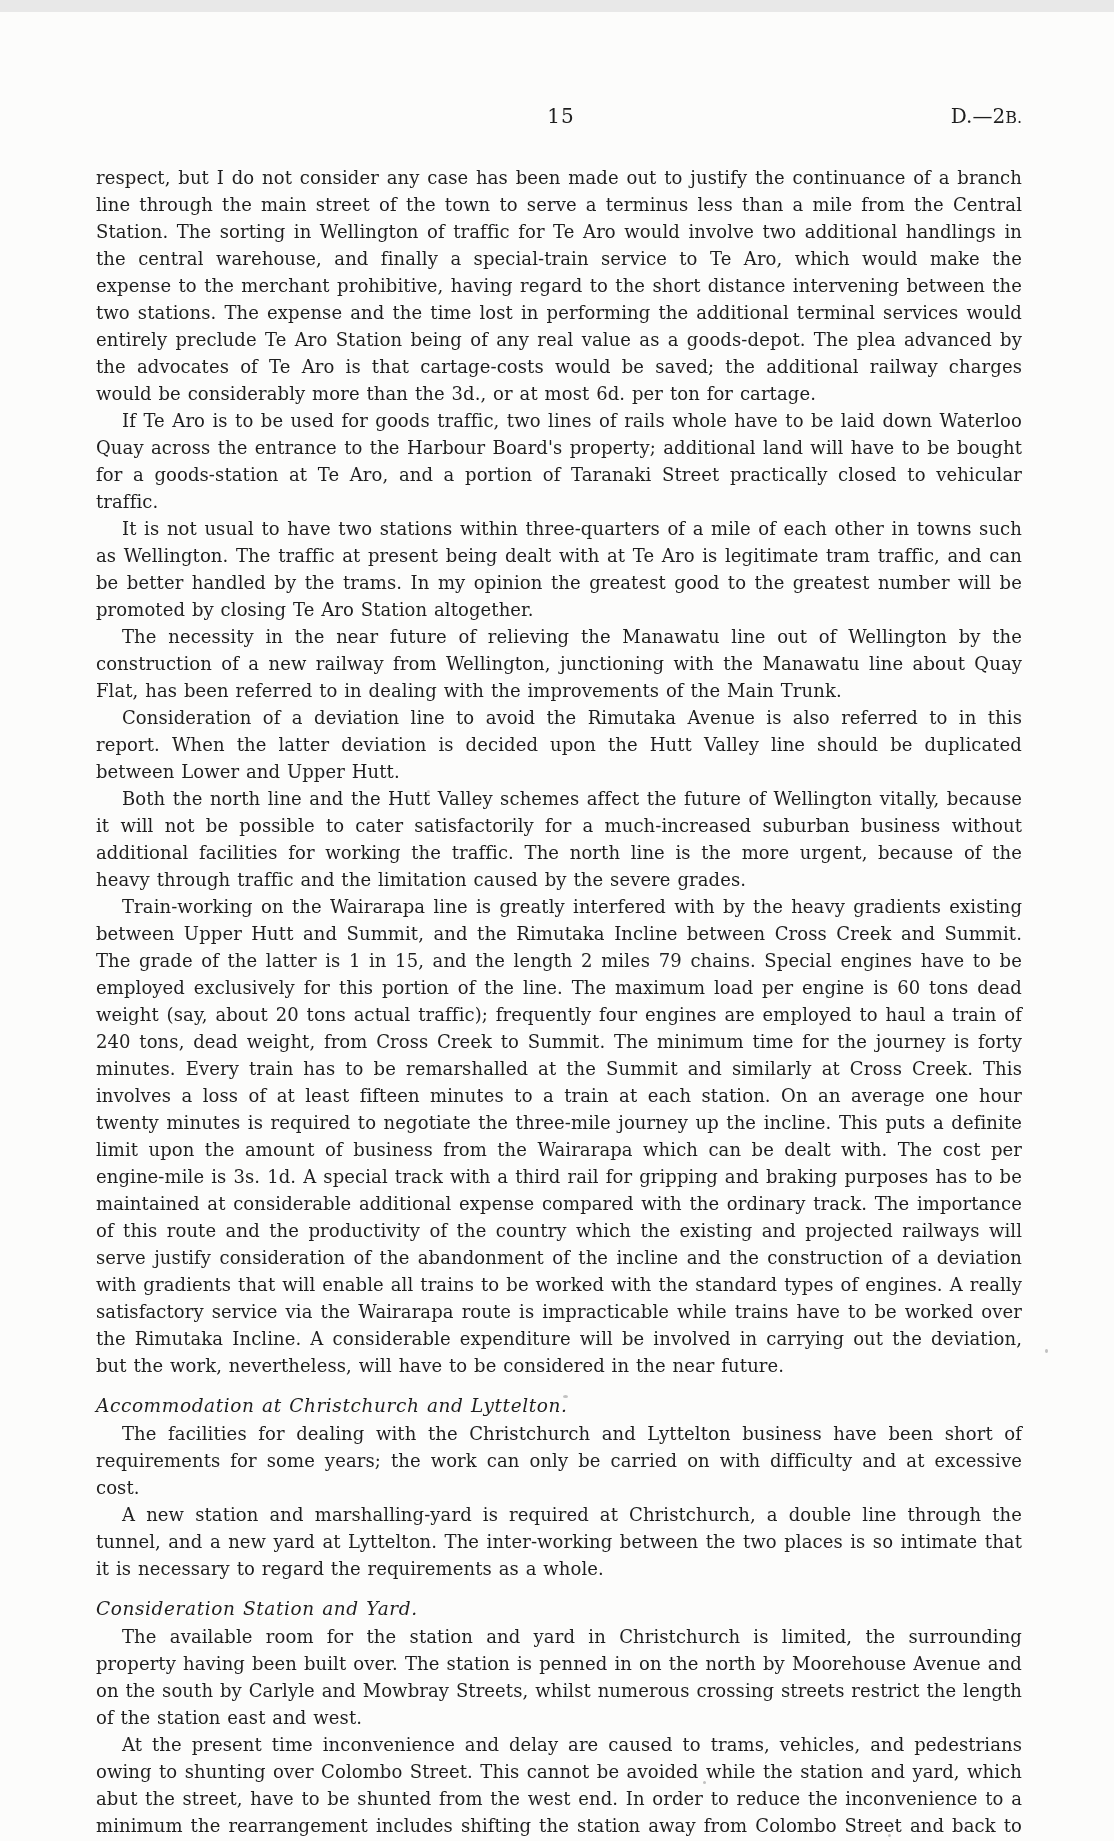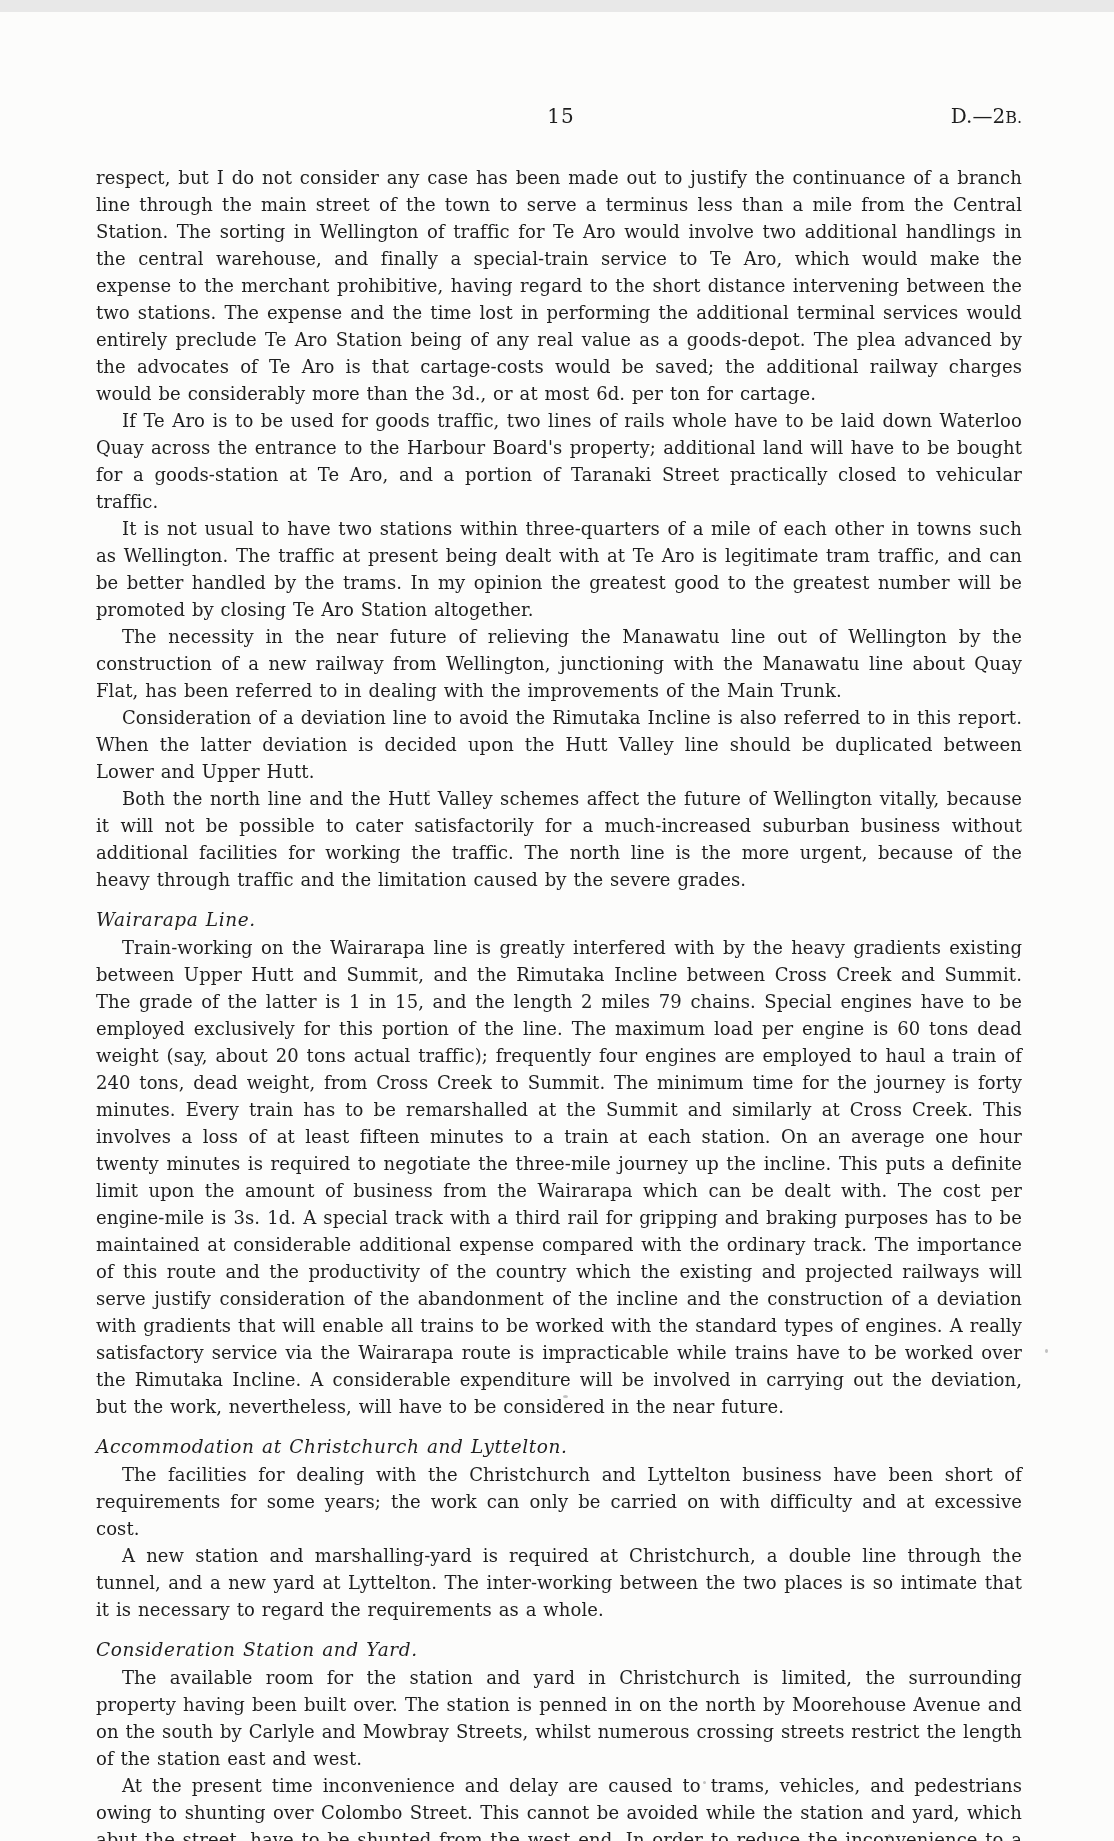--- a/index.html
+++ b/index.html
@@ -83,24 +83,23 @@
     <span class="page-num">15</span>
     <span class="doc-ref"><span>D.—2</span><span class="small-cap">B.</span></span>
   </div>
 
   <div class="text-block">
     <p class="para">respect, but I do not consider any case has been made out to justify the continuance of a branch line through the main street of the town to serve a terminus less than a mile from the Central Station.  The sorting in Wellington of traffic for Te Aro would involve two additional handlings in the central warehouse, and finally a special-train service to Te Aro, which would make the expense to the merchant prohibitive, having regard to the short distance intervening between the two stations.  The expense and the time lost in performing the additional terminal services would entirely preclude Te Aro Station being of any real value as a goods-depot.  The plea advanced by the advocates of Te Aro is that cartage-costs would be saved; the additional railway charges would be considerably more than the 3d., or at most 6d. per ton for cartage.</p>
     <p class="para indent">If Te Aro is to be used for goods traffic, two lines of rails whole have to be laid down Waterloo Quay across the entrance to the Harbour Board's property; additional land will have to be bought for a goods-station at Te Aro, and a portion of Taranaki Street practically closed to vehicular traffic.</p>
     <p class="para indent">It is not usual to have two stations within three-quarters of a mile of each other in towns such as Wellington.  The traffic at present being dealt with at Te Aro is legitimate tram traffic, and can be better handled by the trams.  In my opinion the greatest good to the greatest number will be promoted by closing Te Aro Station altogether.</p>
 
     <p class="para indent">The necessity in the near future of relieving the Manawatu line out of Wellington by the construction of a new railway from Wellington, junctioning with the Manawatu line about Quay Flat, has been referred to in dealing with the improvements of the Main Trunk.</p>
-    <p class="para indent">Consideration of a deviation line to avoid the Rimutaka Incline is also referred to in this report.  When the latter deviation is decided upon the Hutt Valley line should be duplicated between Lower and Upper Hutt.</p>
+    <p class="para indent">Consideration of a deviation line to avoid the Rimutaka Avenue is also referred to in this report.  When the latter deviation is decided upon the Hutt Valley line should be duplicated between Lower and Upper Hutt.</p>
     <p class="para indent">Both the north line and the Hutt Valley schemes affect the future of Wellington vitally, because it will not be possible to cater satisfactorily for a much-increased suburban business without additional facilities for working the traffic.  The north line is the more urgent, because of the heavy through traffic and the limitation caused by the severe grades.</p>
 
-    <h3 class="heading">Wairarapa Line.</h3>
     <p class="para indent">Train-working on the Wairarapa line is greatly interfered with by the heavy gradients existing between Upper Hutt and Summit, and the Rimutaka Incline between Cross Creek and Summit.  The grade of the latter is 1 in 15, and the length 2 miles 79 chains.  Special engines have to be employed exclusively for this portion of the line.  The maximum load per engine is 60 tons dead weight (say, about 20 tons actual traffic); frequently four engines are employed to haul a train of 240 tons, dead weight, from Cross Creek to Summit.  The minimum time for the journey is forty minutes.  Every train has to be remarshalled at the Summit and similarly at Cross Creek.  This involves a loss of at least fifteen minutes to a train at each station.  On an average one hour twenty minutes is required to negotiate the three-mile journey up the incline.  This puts a definite limit upon the amount of business from the Wairarapa which can be dealt with.  The cost per engine-mile is 3s. 1d.  A special track with a third rail for gripping and braking purposes has to be maintained at considerable additional expense compared with the ordinary track.  The importance of this route and the productivity of the country which the existing and projected railways will serve justify consideration of the abandonment of the incline and the construction of a deviation with gradients that will enable all trains to be worked with the standard types of engines.  A really satisfactory service via the Wairarapa route is impracticable while trains have to be worked over the Rimutaka Incline.  A considerable expenditure will be involved in carrying out the deviation, but the work, nevertheless, will have to be considered in the near future.</p>
 
     <h3 class="heading">Accommodation at Christchurch and Lyttelton.</h3>
     <p class="para indent">The facilities for dealing with the Christchurch and Lyttelton business have been short of requirements for some years; the work can only be carried on with difficulty and at excessive cost.</p>
     <p class="para indent">A new station and marshalling-yard is required at Christchurch, a double line through the tunnel, and a new yard at Lyttelton.  The inter-working between the two places is so intimate that it is necessary to regard the requirements as a whole.</p>
 
     <h3 class="heading">Consideration Station and Yard.</h3>
     <p class="para indent">The available room for the station and yard in Christchurch is limited, the surrounding property having been built over.  The station is penned in on the north by Moorehouse Avenue and on the south by Carlyle and Mowbray Streets, whilst numerous crossing streets restrict the length of the station east and west.</p>
     <p class="para indent">At the present time inconvenience and delay are caused to trams, vehicles, and pedestrians owing to shunting over Colombo Street.  This cannot be avoided while the station and yard, which abut the street, have to be shunted from the west end.  In order to reduce the inconvenience to a minimum the rearrangement includes shifting the station away from Colombo Street and back to its original site, with the main entrance off Madras Street.  The goods-yard has been laid so as to remove the shunting off Colombo Street, and by this means the obstruction of this street will be reduced to trains entering and leaving the station.  The space available is only sufficient to provide for the passenger and goods stations, and in consequence another site has had to be found for the necessary yard for sorting and holding Christchurch traffic.  It is proposed to place this yard on vacant land between Addington and Middleton.  The scheme has the advantage of economy, whilst in addition relieving Christchurch streets of a considerable amount of obstruction during the shunting operations.</p>
   </div>

